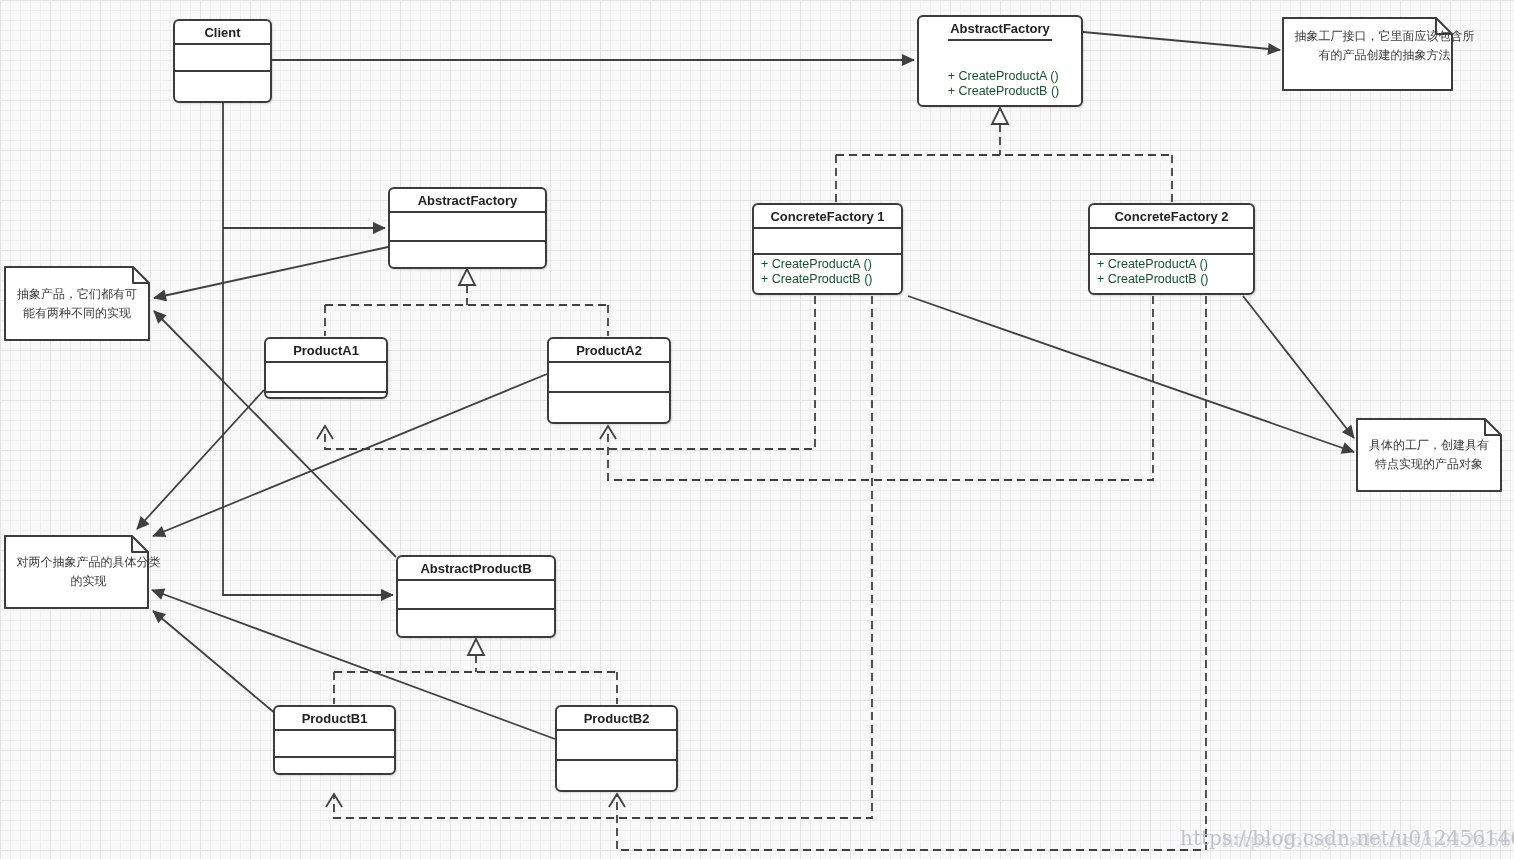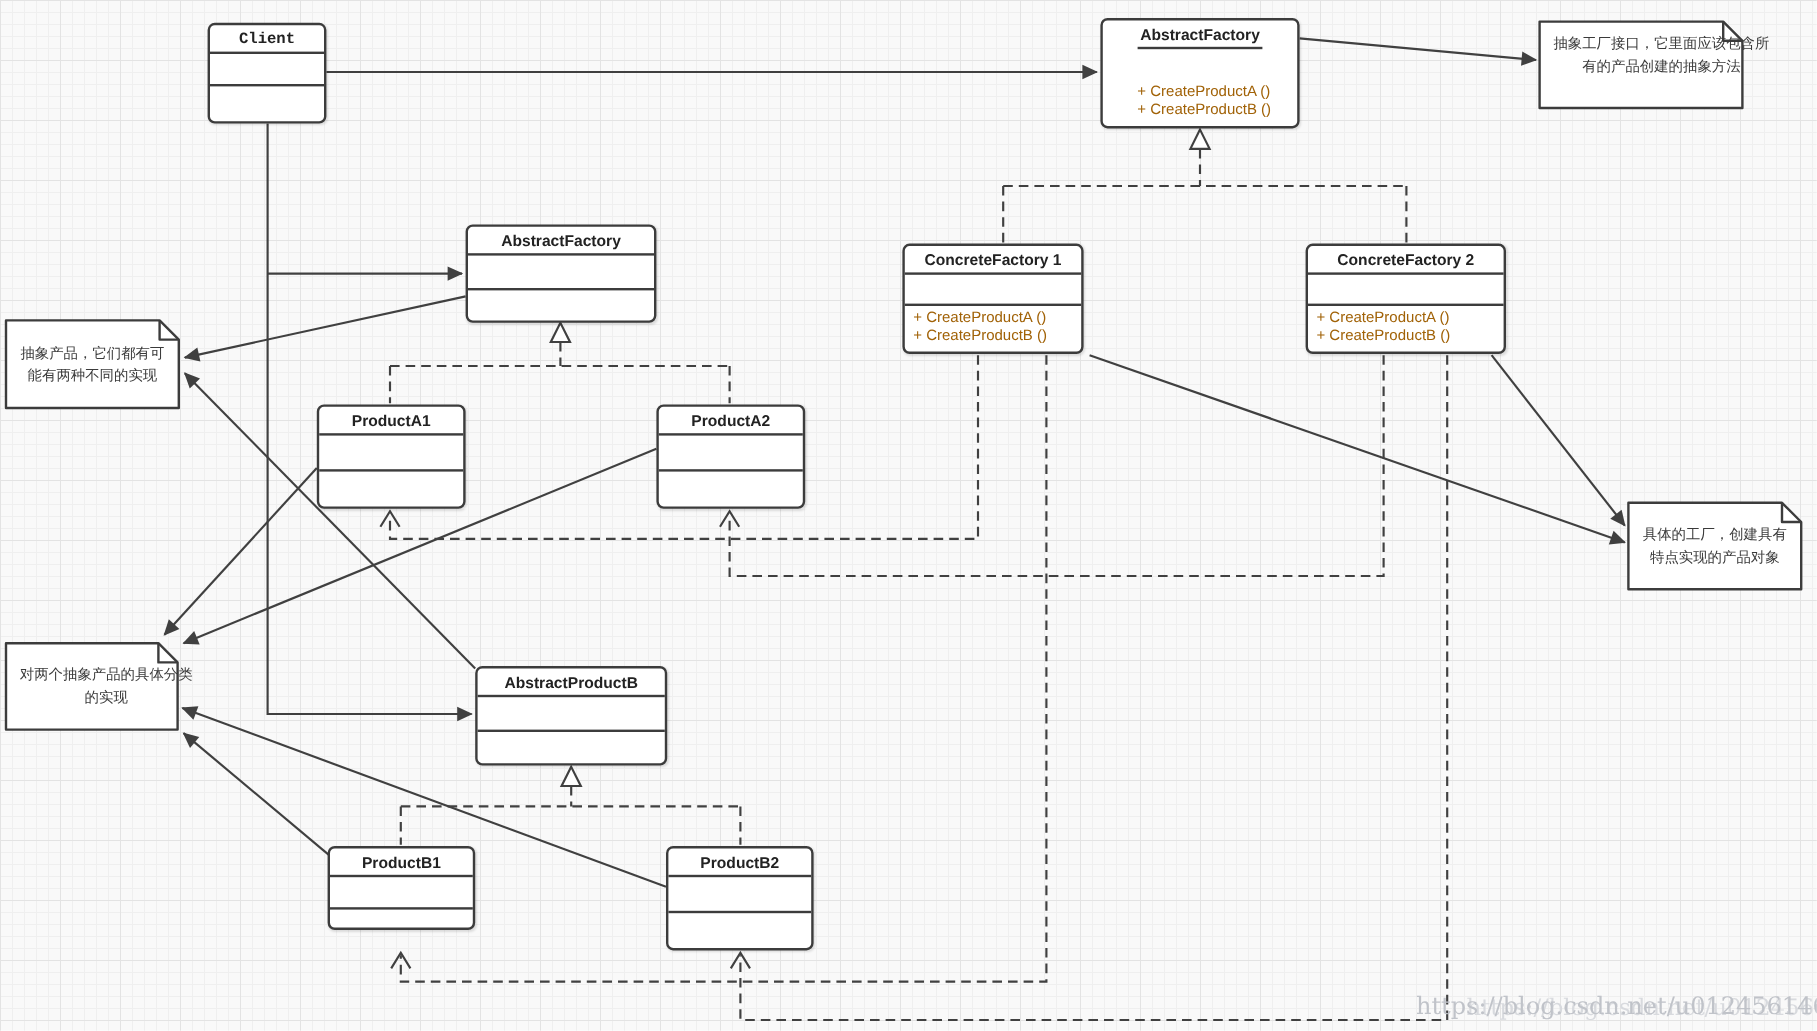--- a/index.html
+++ b/index.html
@@ -17,21 +17,21 @@
   svg.layer{position:absolute;left:0;top:0;}
   .uml-box{
     position:absolute;background:#ffffff;border:2px solid #3c3c3c;border-radius:6px;
     box-shadow:1px 1px 2px rgba(0,0,0,.12);display:flex;flex-direction:column;box-sizing:border-box;
   }
   .uml-title{
     font-weight:bold;font-size:13px;color:#222;text-align:center;
     padding:4px 2px 3px;border-bottom:2px solid #3c3c3c;white-space:nowrap;
   }
   .uml-attrs{border-bottom:2px solid #3c3c3c;}
-  .uml-methods{padding:2px 0 0 7px;font-size:12.5px;color:#a16207;line-height:15px;}
+  .uml-methods{padding:2px 0 0 7px;font-size:12.5px;color:#14532d;line-height:15px;}
   .note-text{
     position:absolute;display:flex;align-items:center;justify-content:center;text-align:center;
     font-size:12px;color:#3a3a3a;line-height:1.55;padding:4px 8px;box-sizing:border-box;
   }
   .watermark{
     position:absolute;font-family:"DejaVu Serif","Liberation Serif",serif;
     white-space:nowrap;pointer-events:none;
   }
 </style>
 </head>
@@ -92,21 +92,21 @@
       <path d="M1436,18 L1436,34 L1452,34" fill="none"></path>
       <path d="M5,267 L133,267 L149,283 L149,340 L5,340 Z"></path>
       <path d="M133,267 L133,283 L149,283" fill="none"></path>
       <path d="M5,536 L132,536 L148,552 L148,608 L5,608 Z"></path>
       <path d="M132,536 L132,552 L148,552" fill="none"></path>
       <path d="M1357,419 L1485,419 L1501,435 L1501,491 L1357,491 Z"></path>
       <path d="M1485,419 L1485,435 L1501,435" fill="none"></path>
     </g>
   </svg>
 
-  <div class="uml-box" style="left:173px;top:19px;width:99px;height:84px;font-family:Liberation Mono, monospace;">
+  <div class="uml-box" style="left:173px;top:19px;width:99px;height:84px;">
     <div class="uml-title">Client</div>
     <div class="uml-attrs" style="height:25px;"></div>
     <div style="flex:1;"></div>
   </div>
 
   <div class="uml-box" style="left:917px;top:15px;width:166px;height:92px;align-items:center;">
     <div class="uml-title">AbstractFactory</div>
     <div class="uml-attrs" style="height:24px;"></div>
     <div class="uml-methods" style="flex:1;">
       <div>+ CreateProductA ()</div>
@@ -131,21 +131,21 @@
       <div>+ CreateProductB ()</div>
     </div>
   </div>
 
   <div class="uml-box" style="left:388px;top:187px;width:159px;height:82px;">
     <div class="uml-title">AbstractFactory</div>
     <div class="uml-attrs" style="height:27px;"></div>
     <div style="flex:1;"></div>
   </div>
 
-  <div class="uml-box" style="left:264px;top:337px;width:124px;height:87px;">
+  <div class="uml-box" style="left:264px;top:337px;width:124px;height:62px;">
     <div class="uml-title">ProductA1</div>
     <div class="uml-attrs" style="height:28px;"></div>
     <div style="flex:1;"></div>
   </div>
 
   <div class="uml-box" style="left:547px;top:337px;width:124px;height:87px;">
     <div class="uml-title">ProductA2</div>
     <div class="uml-attrs" style="height:28px;"></div>
     <div style="flex:1;"></div>
   </div>

